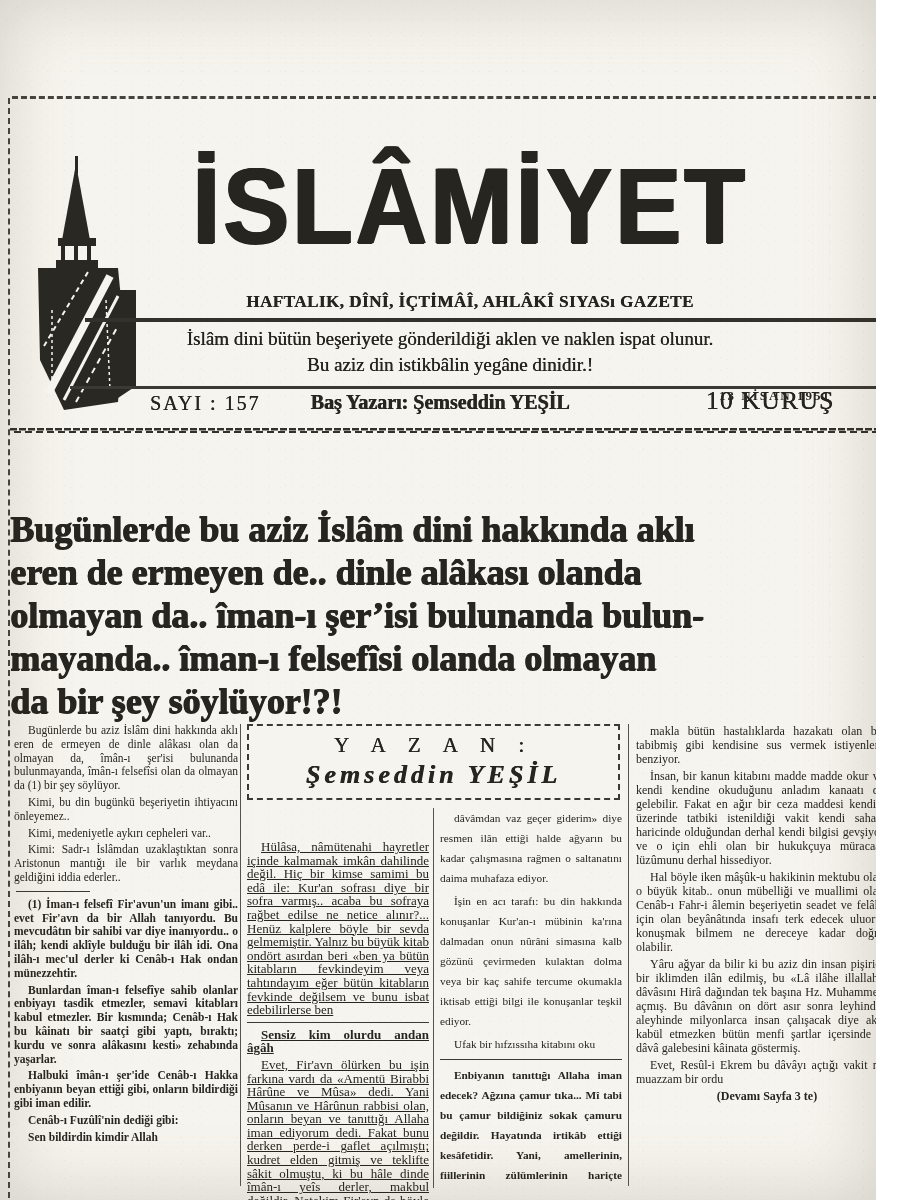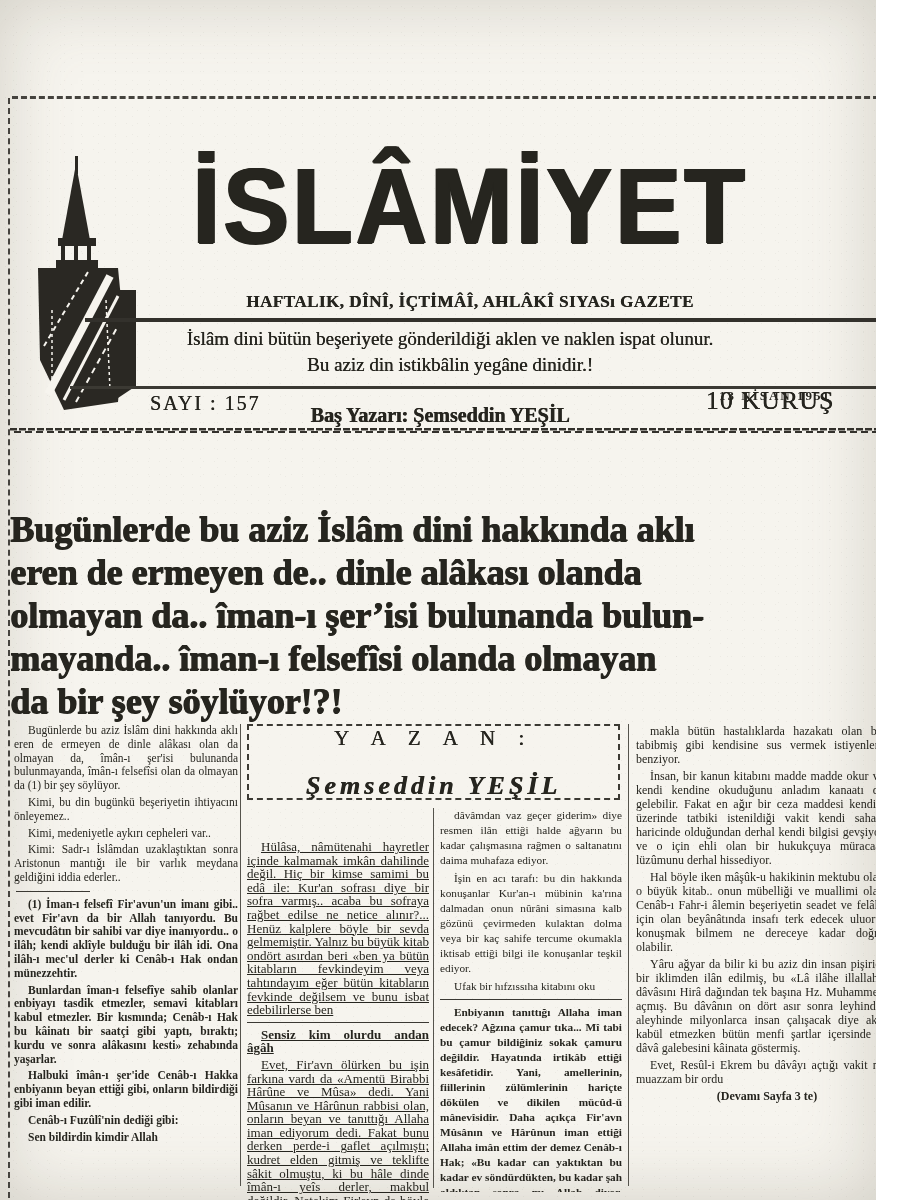--- a/index.html
+++ b/index.html
@@ -31,21 +31,21 @@
   }
   .subtitle{
     position:absolute;top:292px;left:130px;width:680px;text-align:center;
     font-weight:bold;font-size:17px;letter-spacing:.5px;
     text-shadow:.4px 0 #26251f;
   }
   .rule-thick{position:absolute;height:4px;background:#33312c;}
   .rule-thin{position:absolute;height:3px;background:#3b3933;}
   .motto{position:absolute;left:100px;width:700px;text-align:center;font-size:19px;text-shadow:.3px 0 #26251f;}
   .issue{position:absolute;top:392px;left:150px;font-size:20px;letter-spacing:2px;text-shadow:.3px 0 #26251f;}
-  .editor{position:absolute;top:391px;left:270px;width:340px;text-align:center;font-size:20px;font-weight:bold;text-shadow:.6px 0 #26251f;margin-top:13px;}
+  .editor{position:absolute;top:391px;left:270px;width:340px;text-align:center;font-size:20px;font-weight:bold;text-shadow:.6px 0 #26251f;}
   .date{position:absolute;top:388px;left:690px;width:170px;text-align:center;font-size:13px;font-weight:bold;letter-spacing:2px;}
   .price{position:absolute;top:386px;left:675px;width:190px;text-align:center;font-size:26px;letter-spacing:1px;text-shadow:.4px 0 #26251f;}
   .zigzag{
     position:absolute;height:5px;background:
       repeating-linear-gradient(90deg,#33312c 0 7px,transparent 7px 9px),
       repeating-linear-gradient(90deg,transparent 0 4px,#33312c 4px 11px);
     background-size:100% 2.5px;background-position:0 0,0 2.5px;background-repeat:no-repeat, no-repeat;
   }
   .zz-top{top:428px;left:10px;width:880px;}
 
@@ -62,40 +62,40 @@
     font-family:"Liberation Serif",serif;
     text-shadow:1px 0 #26251f,0 .5px #26251f;
   }
   .subhead div{white-space:nowrap;}
 
   
   .col{position:absolute;top:724px;height:462px;overflow:hidden;text-align:justify;}
   .col p{margin:0 0 3px 0;text-indent:14px;}
   #col1{left:14px;width:224px;font-size:11.5px;line-height:13.8px;}
   #col2{left:247px;width:182px;top:840px;height:384px;font-size:13px;line-height:13.6px;text-decoration:underline;}
-  #col3{left:440px;width:182px;top:808px;height:384px;font-size:11.3px;line-height:15px;}
+  #col3{left:440px;width:182px;top:808px;height:384px;font-size:11.3px;line-height:20px;}
   #col4{left:636px;width:248px;font-size:12px;line-height:14px;}
   .vrule{position:absolute;width:0;border-left:1.5px solid #55534c;}
   #vr1{left:240px;top:724px;height:462px;}
   #vr2{left:433px;top:808px;height:380px;}
   #vr3{left:628px;top:724px;height:462px;}
   .shortrule{width:74px;border-top:1.5px solid #3b3933;margin:6px 0 6px 2px;}
   .colrule{width:100%;border-top:1.5px solid #3b3933;margin:5px 0;}
   .fn{font-weight:bold;}
   .verse{text-indent:14px;font-weight:bold;}
   .continuation{font-weight:bold;text-align:center;text-indent:0;margin-top:2px;}
 
   
   .yazanbox{
     position:absolute;top:724px;left:247px;width:373px;height:76px;
     border:2px dashed #3b3933;box-sizing:border-box;text-align:center;
     background:rgba(246,244,238,.6);
   }
-  .yazan-label{font-size:21px;letter-spacing:9px;text-shadow:.4px 0 #26251f;}
-  .yazan-name{font-size:26px;font-style:italic;font-weight:bold;letter-spacing:4px;margin-top:20px;text-shadow:.5px 0 #26251f;}
+  .yazan-label{font-size:21px;letter-spacing:9px;margin-top:7px;text-shadow:.4px 0 #26251f;}
+  .yazan-name{font-size:26px;font-style:italic;font-weight:bold;letter-spacing:4px;margin-top:2px;text-shadow:.5px 0 #26251f;}
 
   .tower{position:absolute;top:150px;left:18px;}
 </style>
 </head>
 <body>
 
 <div class="page">
 
   <div class="border-top"></div>
   <div class="border-left"></div>

